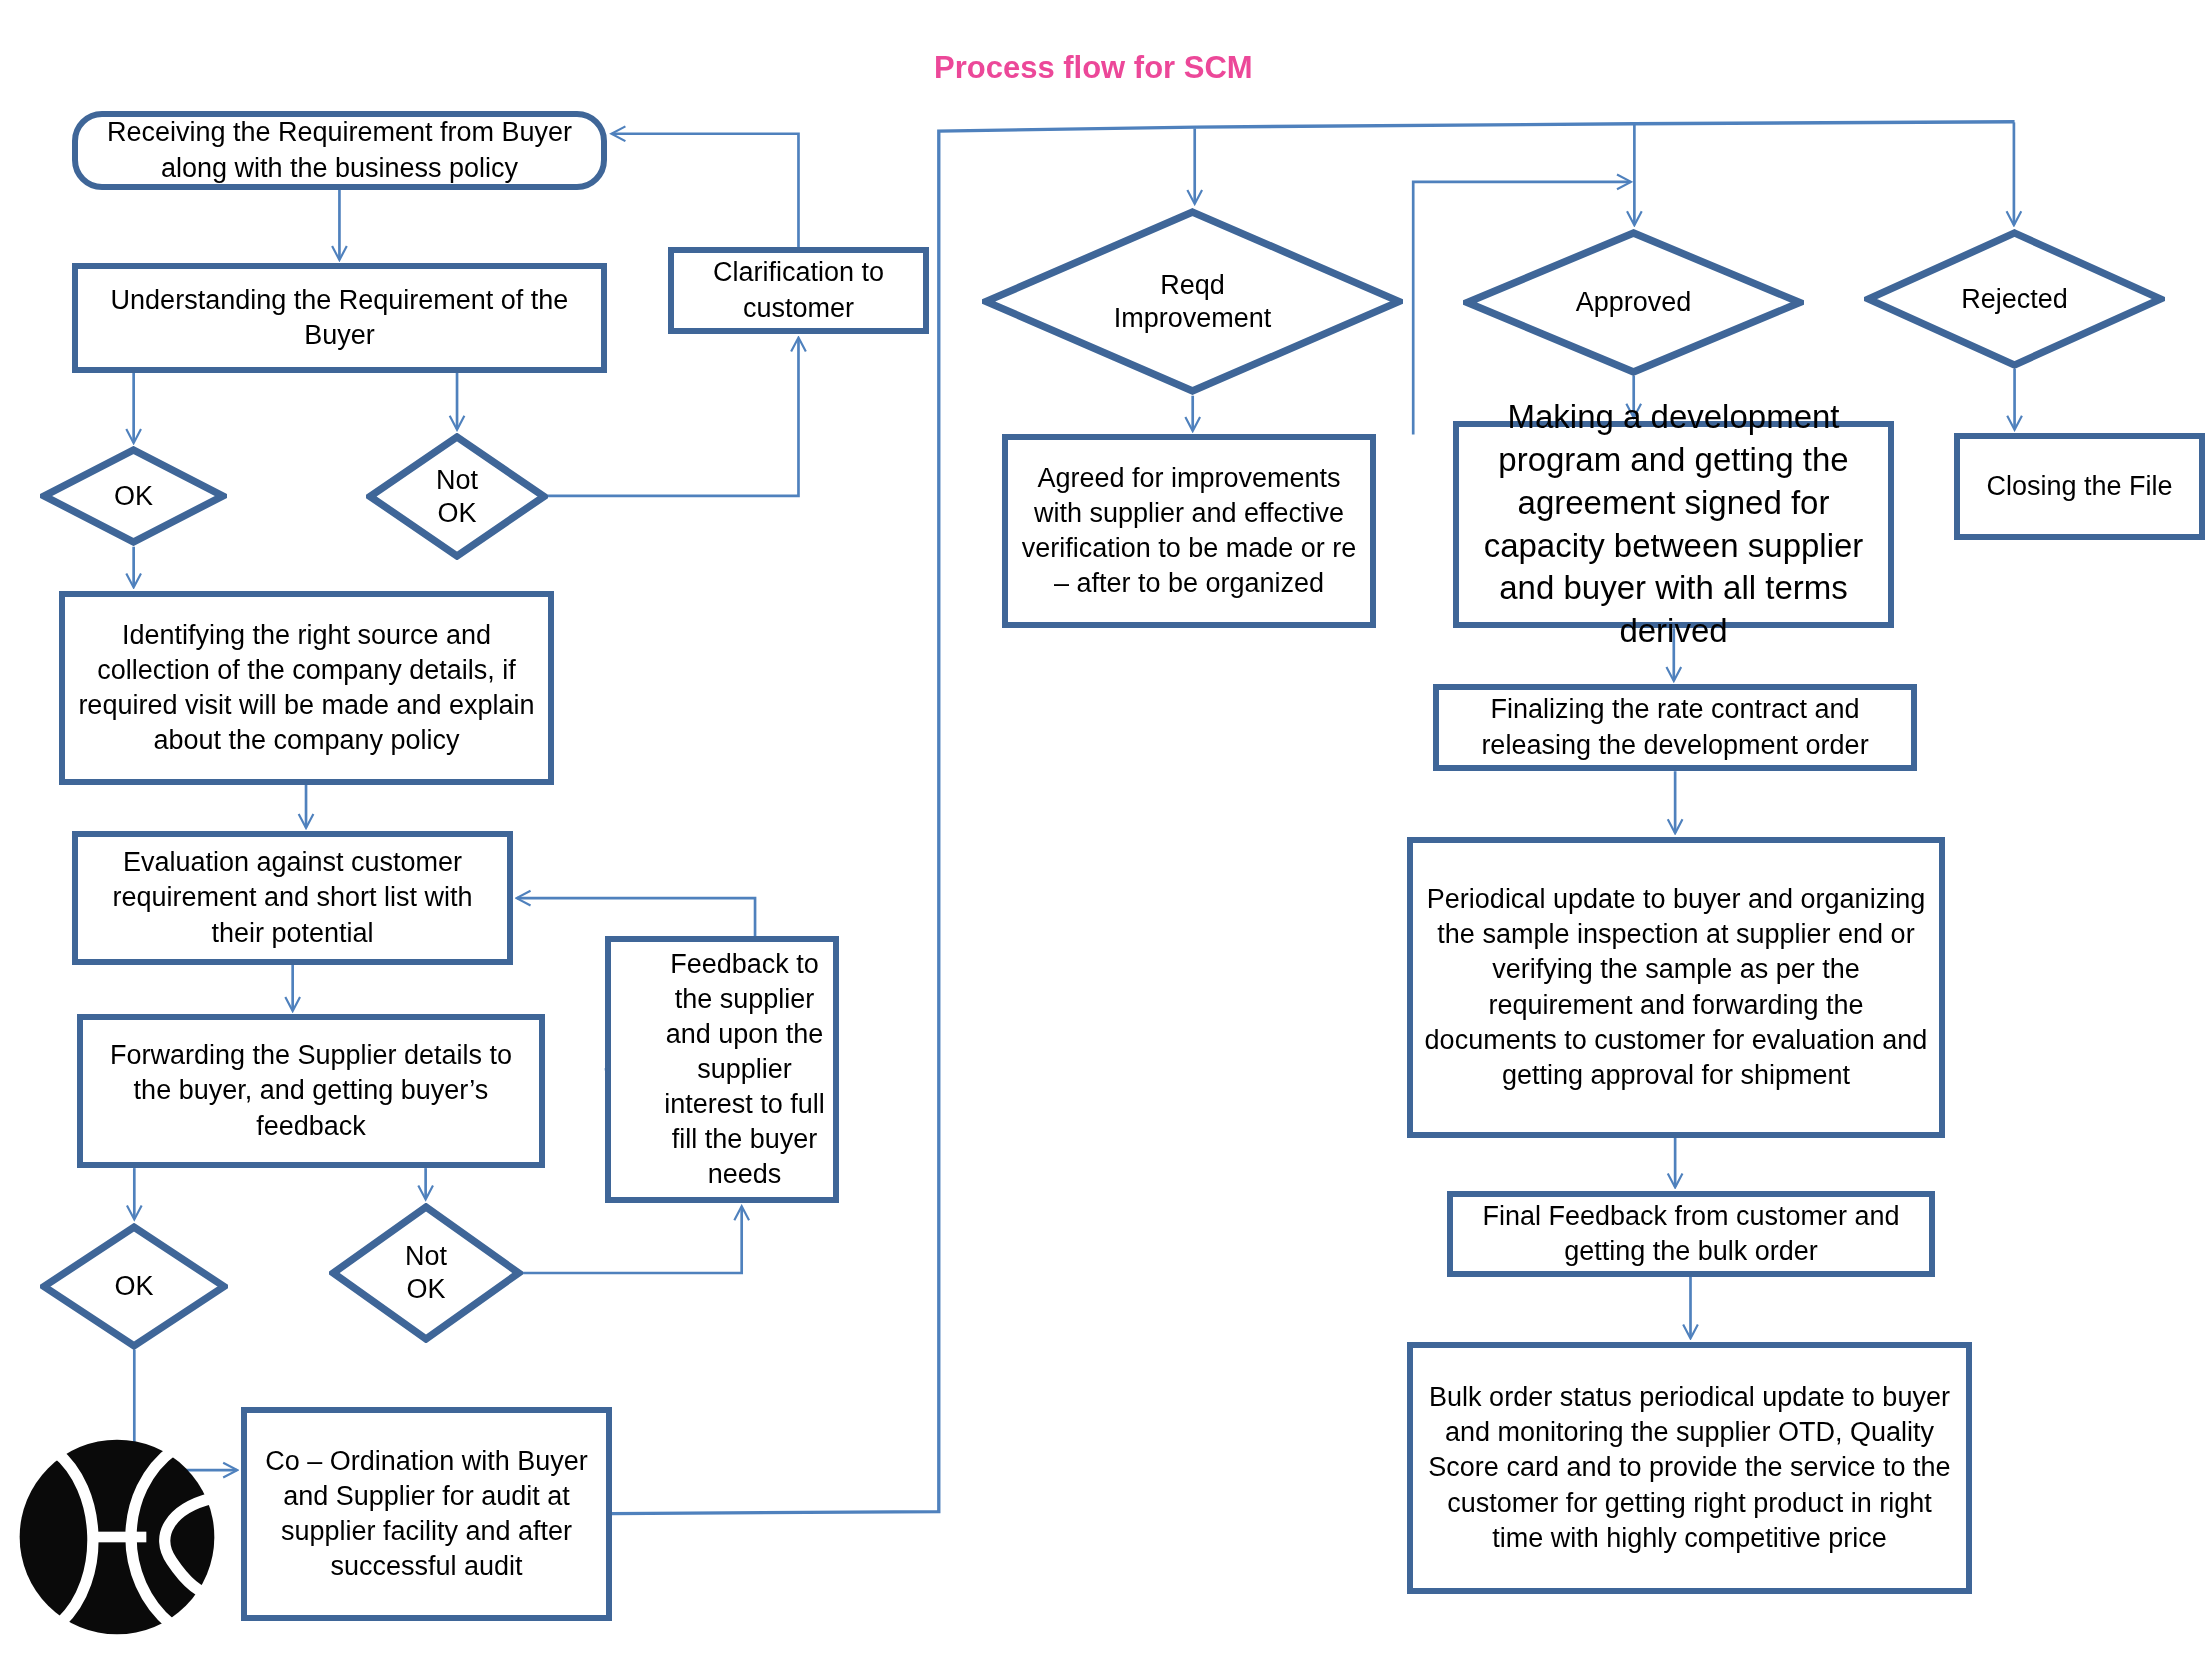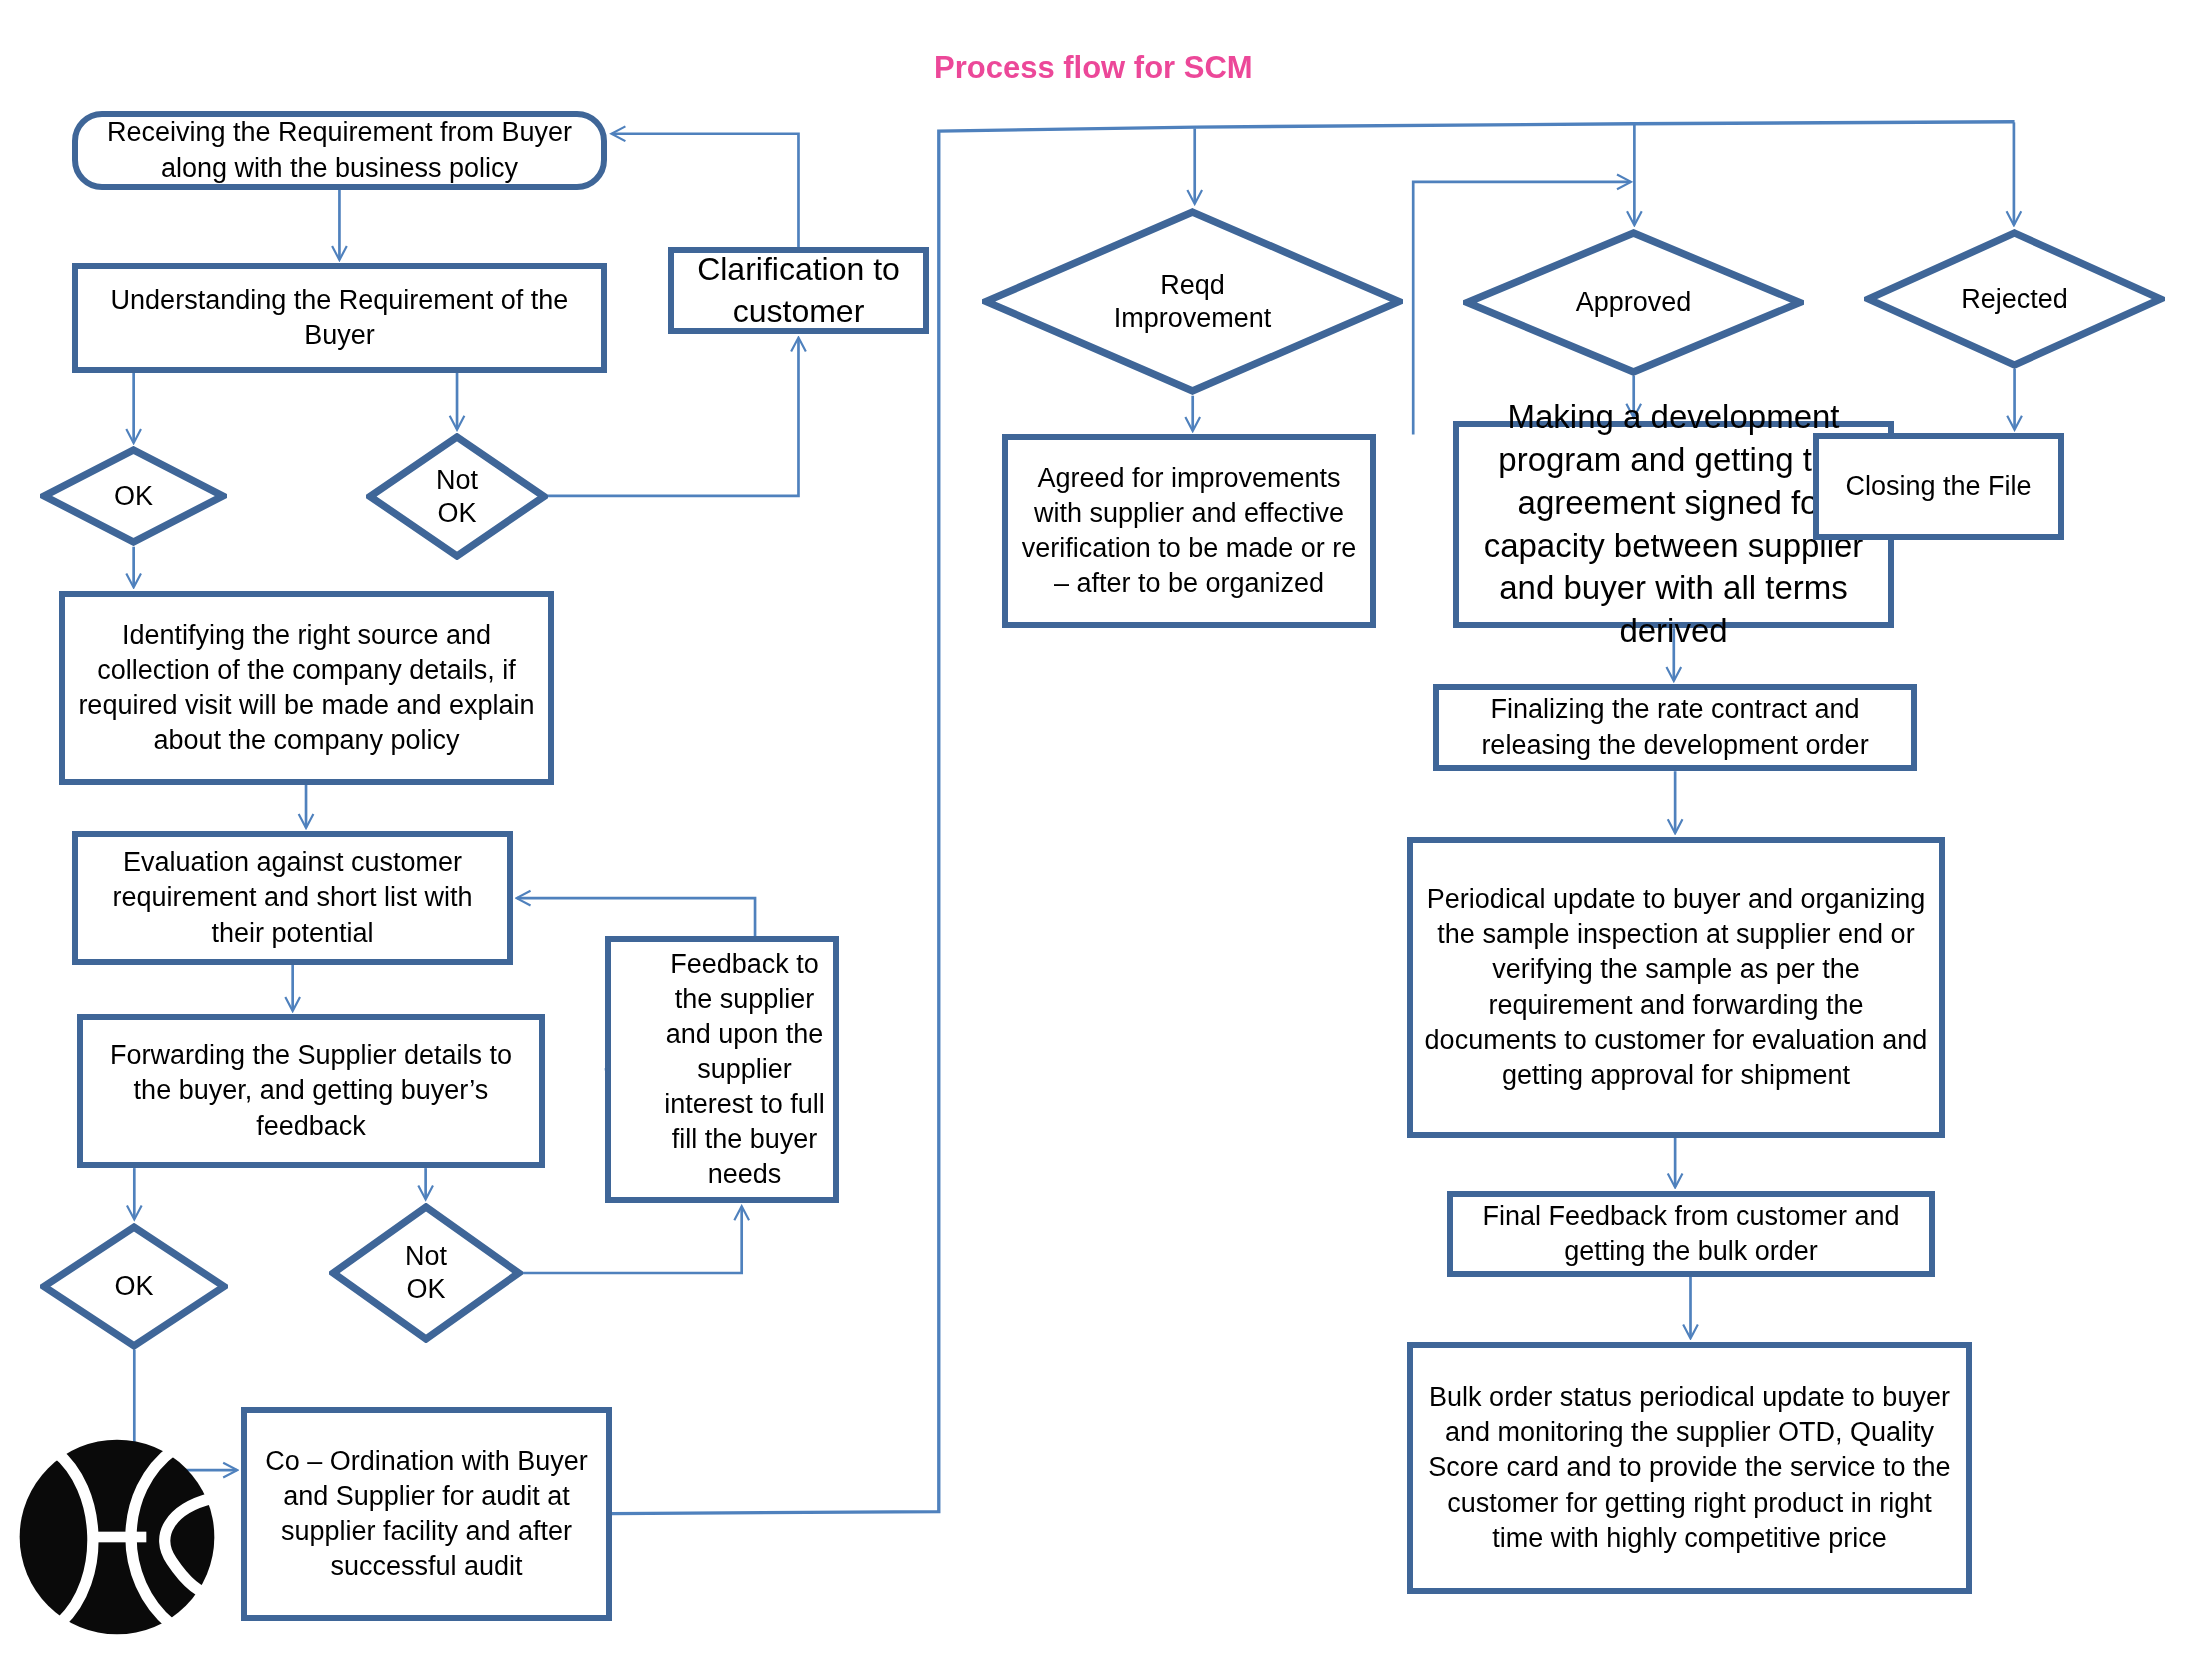--- a/index.html
+++ b/index.html
@@ -78,21 +78,21 @@
 
   <div class="node dec" style="left:366px;top:433px;width:182px;height:127px;">
     <svg width="182" height="127" viewBox="0 0 272 190">
       <polygon points="136,6 266,95 136,184 6,95" fill="#ffffff" stroke="#3F6698" stroke-width="11"></polygon>
     </svg>
     <div class="txt" style="font-size:27px;white-space:pre-line;">Not
 OK</div>
   </div>
 
   <div class="node proc" style="left:668px;top:247px;width:261px;height:87px;">
-    <div class="txt" style="font-size:32px;">Clarification to customer</div>
+    <div class="txt" style="font-size:27px;">Clarification to customer</div>
   </div>
 
   <div class="node proc" style="left:59px;top:591px;width:495px;height:194px;">
     <div class="txt" style="font-size:27px;">Identifying the right source and collection of the company details, if required visit will be made and explain about the company policy</div>
   </div>
 
   <div class="node proc" style="left:72px;top:831px;width:441px;height:134px;">
     <div class="txt" style="font-size:27px;">Evaluation against customer requirement and short list with their potential</div>
   </div>
 
@@ -146,21 +146,21 @@
   </div>
 
   <div class="node proc" style="left:1002px;top:434px;width:374px;height:194px;">
     <div class="txt" style="font-size:27px;">Agreed for improvements with supplier and effective verification to be made or re – after to be organized</div>
   </div>
 
   <div class="node proc" style="left:1453px;top:421px;width:441px;height:207px;">
     <div class="txt" style="font-size:33px;">Making a development program and getting the agreement signed for capacity between supplier and buyer with all terms derived</div>
   </div>
 
-  <div class="node proc" style="left:1813px;top:433px;width:251px;height:107px;">
+  <div class="node proc" style="left:1954px;top:433px;width:251px;height:107px;">
     <div class="txt" style="font-size:27px;">Closing the File</div>
   </div>
 
   <div class="node proc" style="left:1433px;top:684px;width:484px;height:87px;">
     <div class="txt" style="font-size:27px;">Finalizing the rate contract and releasing the development order</div>
   </div>
 
   <div class="node proc" style="left:1407px;top:837px;width:538px;height:301px;">
     <div class="txt" style="font-size:27px;">Periodical update to buyer and organizing the sample inspection at supplier end or verifying the sample as per the requirement and forwarding the documents to customer for evaluation and getting approval for shipment</div>
   </div>

